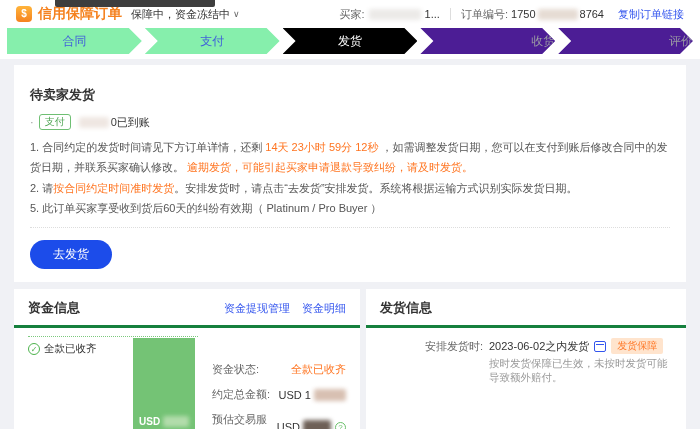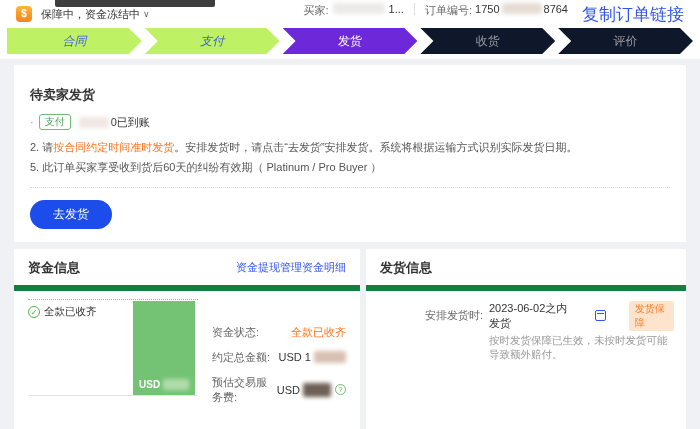--- a/index.html
+++ b/index.html
@@ -8,56 +8,56 @@
           font-family:"Liberation Sans","DejaVu Sans",sans-serif; overflow:hidden; color:#333; }
   .tophead { background:#fff; padding-bottom:5px; }
   
   .topbar { position:relative; height:28px; display:flex; align-items:center; padding:0 16px; white-space:nowrap; }
   .dark-strip { position:absolute; left:55px; top:0; width:160px; height:7px; background:#3e3e3e; border-radius:0 0 2px 2px; }
   .coin { width:16px; height:16px; background:linear-gradient(180deg,#ffb43a,#f5821f); border-radius:4px;
           color:#fff; font-size:10px; font-weight:bold; text-align:center; line-height:16px; flex:0 0 auto; }
   .order-title { color:#f5821f; font-size:14px; font-weight:bold; margin-left:6px; }
   .order-status { font-size:11px; color:#333; margin-left:9px; }
   .caret { font-size:9px; color:#666; margin-left:3px; cursor:pointer; }
-  .top-right { margin-left:auto; display:flex; font-size:11px; color:#666; }
+  .top-right { margin-left:auto; display:flex; align-items:center; font-size:11px; color:#666; }
   .vdiv { border-left:1px solid #ddd; height:12px; margin:0 10px; }
   .redact { display:inline-block; vertical-align:middle; border-radius:2px; filter:blur(2px); }
   .r-buyer { width:52px; height:11px; background:#eceae8; margin:0 4px; }
   .r-order { width:40px; height:11px; background:#e6dcd4; margin:0 2px; }
   .dark-val { color:#333; }
   a.link { color:#3355ee; text-decoration:none; cursor:pointer; }
-  .copy-link { margin-left:14px; font-size:17px; }
+  .copy-link { margin-left:14px; font-size:11px; }
   
   .steps { display:flex; gap:3px; height:26px; padding:0 7px; }
   .step { flex:1; font-size:12px; text-align:center; line-height:26px;
           clip-path:polygon(0 0, calc(100% - 13px) 0, 100% 50%, calc(100% - 13px) 100%, 0 100%, 13px 50%); cursor:pointer; }
   .step.first { clip-path:polygon(0 0, calc(100% - 13px) 0, 100% 50%, calc(100% - 13px) 100%, 0 100%); }
-  .step.done   { background:#bef264; color:#4161d9;font-style:italic; }
-  .step.active { background:#6d28d9; color:#fff; }
-  .step.todo   { background:#0f172a; color:#9b9ba3; }
+  .step.done   { background:#86efac; color:#4161d9; }
+  .step.active { background:#000000; color:#fff; }
+  .step.todo   { background:#4c1d95; color:#9b9ba3;text-align:right; }
   
   .main-card { margin:6px 14px 0; background:#fff; padding:18px 16px 13px; }
   .card-title { font-size:13px; font-weight:bold; color:#333; margin:3px 0 10px; }
   .payline { display:flex; align-items:center; font-size:11px; color:#333; }
   .bullet { color:#999; margin-right:5px; }
   .tag-green { border:1px solid #6fbf73; color:#4ca351; font-size:10px; padding:0 5px; line-height:14px; border-radius:3px; margin-right:6px; }
   .r-pay { width:30px; height:11px; background:#efe7e2; margin:0 2px; }
   .notice-list { font-size:11px; color:#555; line-height:1.85; margin-top:7px; }
   .orange { color:#ff7420; }
   .dotted-div { border-top:1px dotted #ddd; margin:9px 0 12px; }
   .ship-btn { display:inline-block; background:#1c4cea; color:#fff; font-size:12px; border:none;
               border-radius:999px; padding:6px 23px; cursor:pointer; }
   
   .panels { display:flex; gap:6px; margin:7px 14px 0; align-items:stretch; height:201px; }
   .panel { background:#fff; overflow:hidden; }
   .panel.funds { flex:0 0 346px; }
   .panel.shipping { flex:1; }
-  .panel-head { display:flex; align-items:center; padding:10px 14px 8px; border-bottom:6px solid #15803d; }
+  .panel-head { display:flex; align-items:center; padding:10px 14px 8px; border-bottom:3px solid #15803d; }
   .panel-title { font-size:13px; font-weight:bold; color:#333; }
-  .panel-links { margin-left:auto; font-size:11px; display:flex; }
+  .panel-links { margin-left:auto; font-size:11px; display:flex; gap:12px; }
   
   .funds-body { padding:8px 14px 0; }
   .funds-top { display:flex; }
   .chart { position:relative; width:170px; height:102px; flex:0 0 auto; }
   .chart-topline { border-top:1px dotted #7cc97e; width:100%; }
   .chart-status { display:flex; align-items:center; gap:4px; font-size:10.5px; color:#333; margin-top:5px; }
   .check-icon { width:12px; height:12px; border:1px solid #4db34d; border-radius:50%; color:#4db34d;
                 font-size:8px; line-height:11px; text-align:center; flex:0 0 auto; }
   .bar { position:absolute; right:3px; top:2px; width:62px; height:94px; background:#74c375;
          display:flex; align-items:flex-end; padding:5px 6px; color:#fff; font-size:10px; font-weight:bold; }
@@ -79,35 +79,36 @@
   .seg1 { left:17%; width:28%; }
   .seg2 { left:51%; width:28%; }
   .t-node { position:absolute; transform:translateX(-50%); text-align:center; }
   .n1 { left:13%; } .n2 { left:47%; } .n3 { left:81%; }
   .t-dot { width:9px; height:9px; border-radius:50%; margin:0 auto; background:#fff; border:1px solid #ccc; }
   .t-node.on .t-dot { background:#1c4cea; border-color:#1c4cea; }
   .t-label { font-size:11px; color:#888; margin-top:8px; white-space:nowrap; }
   .t-node.on .t-label { color:#333; }
   .detail-row { display:flex; align-items:center; font-size:11px; margin-top:4px; }
   .d-label { flex:0 0 105px; text-align:right; color:#666; margin-right:6px; }
-  .d-val { color:#333; display:flex; align-items:center; gap:23px; }
+  .d-val { color:#333; display:flex; align-items:center; gap:5px; }
   .cal-icon { position:relative; width:12px; height:11px; border:1px solid #3355ee; border-radius:2px; display:inline-block; }
   .cal-icon i { position:absolute; left:1px; right:1px; top:2px; height:1px; background:#3355ee; }
   .tag-orange { background:#ffe4cd; color:#ff7a2b; font-size:10px; padding:1px 6px; border-radius:2px; }
   .d-note { margin-left:111px; font-size:10.5px; color:#999; margin-top:3px; }
 </style>
 </head>
 <body>
 
 <div class="page">
 
   <div class="tophead">
     <div class="topbar">
       <div class="dark-strip"></div>
       <span class="coin">$</span>
+      <span class="order-title">信用保障订单</span>
       <span class="order-status">保障中，资金冻结中</span>
       <span class="caret">∨</span>
       <div class="top-right">
         <span>买家:</span>
         <span class="redact r-buyer"></span>
         <span class="dark-val">1...</span>
         <span class="vdiv"></span>
         <span>订单编号:</span>&nbsp;
         <span class="dark-val">1750</span>
         <span class="redact r-order"></span>
@@ -127,20 +128,21 @@
 
   <div class="main-card">
     <div class="card-title">待卖家发货</div>
     <div class="payline">
       <span class="bullet">·</span>
       <span class="tag-green">支付</span>
       <span class="redact r-pay"></span>
       <span>0已到账</span>
     </div>
     <div class="notice-list">
+      <div><span>1. 合同约定的发货时间请见下方订单详情，还剩 </span><span class="orange">14天 23小时 59分 12秒</span><span> ，如需调整发货日期，您可以在支付到账后修改合同中的发货日期，并联系买家确认修改。 </span><span class="orange">逾期发货，可能引起买家申请退款导致纠纷，请及时发货。</span></div>
       <div><span>2. 请</span><span class="orange">按合同约定时间准时发货</span><span>。安排发货时，请点击“去发货”安排发货。系统将根据运输方式识别实际发货日期。</span></div>
       <div>5. 此订单买家享受收到货后60天的纠纷有效期（ Platinum / Pro Buyer ）</div>
     </div>
     <div class="dotted-div"></div>
     <button class="ship-btn">去发货</button>
   </div>
 
   <div class="panels">
 
     <div class="panel funds">

